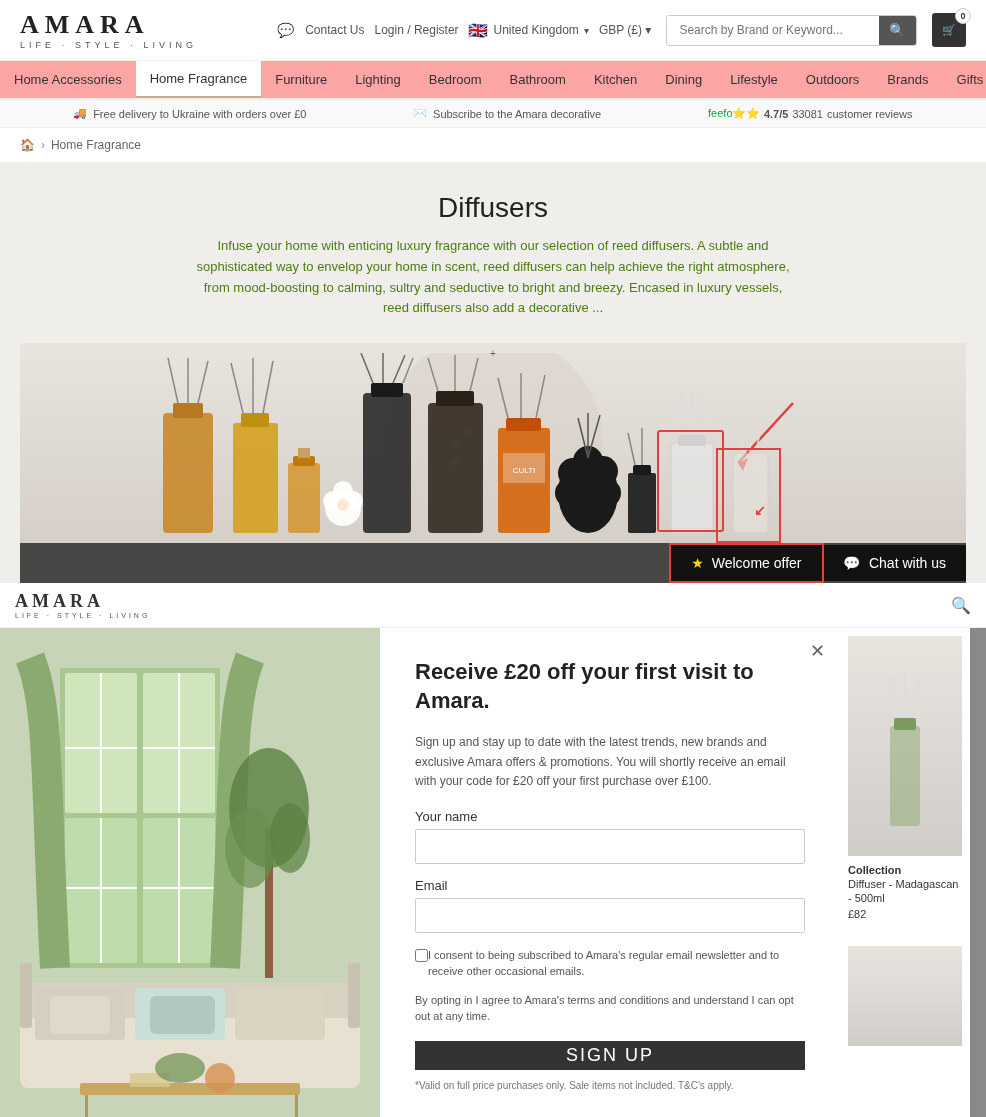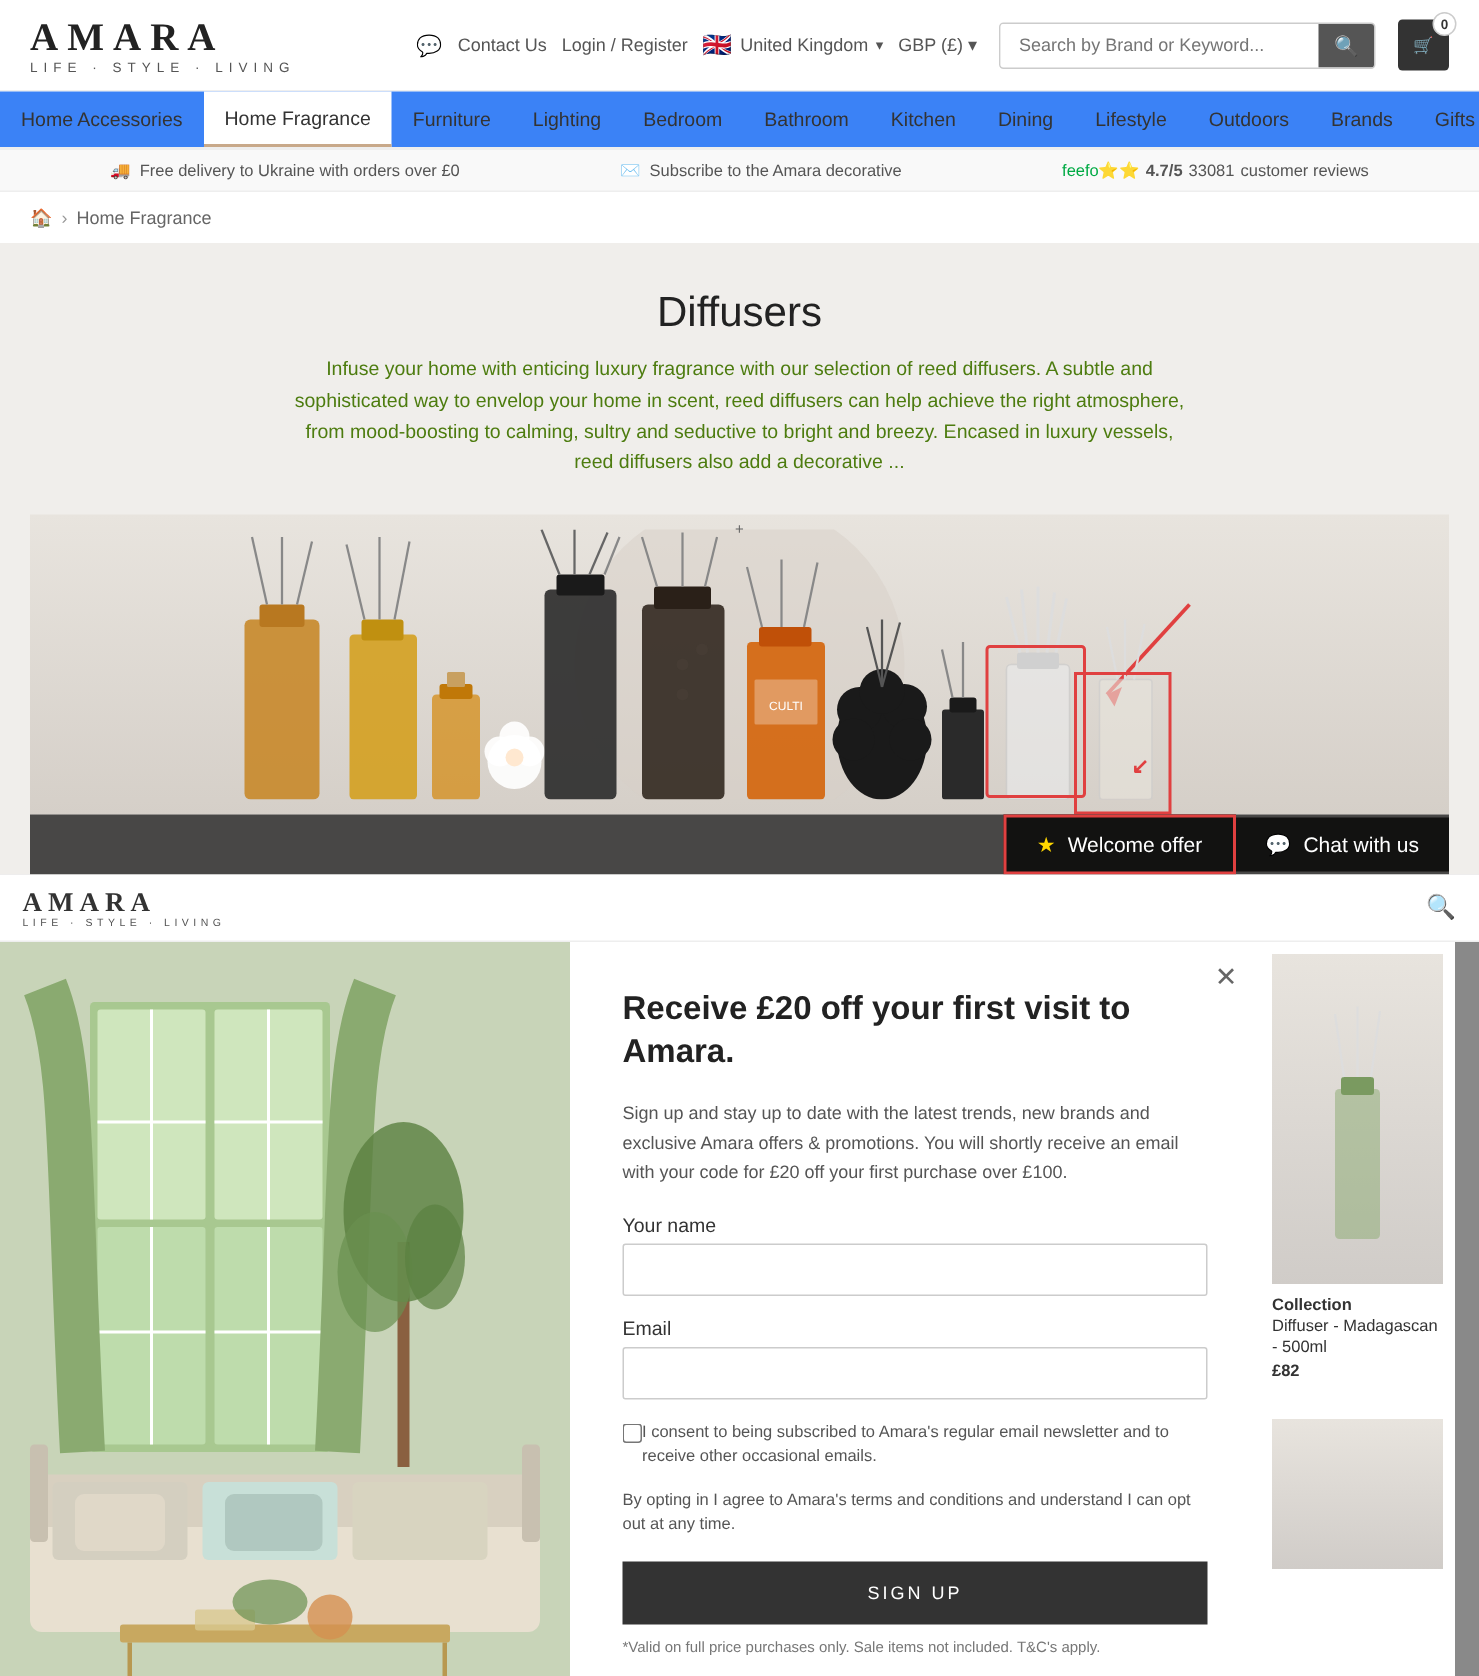--- a/index.html
+++ b/index.html
@@ -22,21 +22,21 @@
     .header-links a { color: #555; text-decoration: none; }
     .flag-area { display: flex; align-items: center; gap: 5px; font-size: 12px; }
     .search-bar { display: flex; align-items: center; border: 1px solid #ccc; border-radius: 3px; overflow: hidden; gap: 12px; }
     .search-bar input { border: none; padding: 7px 12px; width: 200px; font-size: 12px; outline: none; }
     .search-bar button { background: #555; border: none; padding: 7px 10px; cursor: pointer; color: #fff; }
     .cart-icon { background: #333; color: #fff; border-radius: 3px; width: 34px; height: 34px; display: flex; align-items: center; justify-content: center; position: relative; cursor: pointer; font-size: 11px; }
     .cart-badge { background: #fff; color: #333; border-radius: 50%; width: 16px; height: 16px; font-size: 9px; display: flex; align-items: center; justify-content: center; font-weight: bold; }
 
     
     .main-nav {
-      background: #3b82f6;
+      background: #fca5a5;
       border-bottom: 2px solid #eee;
       display: flex;
       align-items: center;
     }
     .main-nav a {
       padding: 10px 14px;
       text-decoration: none;
       color: #333;
       font-size: 13px;
       display: block;
@@ -183,22 +183,22 @@
     .terms-text {
       font-size: 11px;
       color: #555;
       line-height: 1.5;
       margin-bottom: 16px;
     }
     .sign-up-btn {
       background: #333;
       color: #fff;
       width: 100%;
-      padding: 14px;
-      font-size: 12px;
+      padding: 4px;
+      font-size: 18px;
       letter-spacing: 2px;
       border: none;
       cursor: pointer;
       text-transform: uppercase;
       margin-bottom: 8px;
     }
     .fine-print {
       font-size: 10px;
       color: #777;
       line-height: 1.5;
@@ -532,21 +532,21 @@
               <rect x="15" y="60" width="30" height="100" rx="3" fill="#8aaa70" opacity="0.5"></rect>
               <rect x="19" y="52" width="22" height="12" rx="2" fill="#7a9a60"></rect>
               <line x1="21" y1="52" x2="15" y2="10" stroke="#ddd" stroke-width="1.5"></line>
               <line x1="30" y1="52" x2="30" y2="5" stroke="#ddd" stroke-width="1.5"></line>
               <line x1="39" y1="52" x2="45" y2="8" stroke="#ddd" stroke-width="1.5"></line>
             </svg>
           </div>
           <div style="font-weight:bold; margin-bottom:2px;">Collection</div>
           <div style="margin-bottom:2px;">Diffuser - Madagascan</div>
           <div style="margin-bottom:4px;">- 500ml</div>
-          <div style="font-weight:bold;">£82</div>
+          <div style="font-weight:normal;">£82</div>
         </div>
 
         <div style="padding:8px; font-size:11px; margin-top:10px;">
           <div style="height:100px; background:linear-gradient(to bottom, #e8e4de, #d0ccc8); margin-bottom:6px;">
           </div>
         </div>
       </div>
     </div>
 
   </div>

